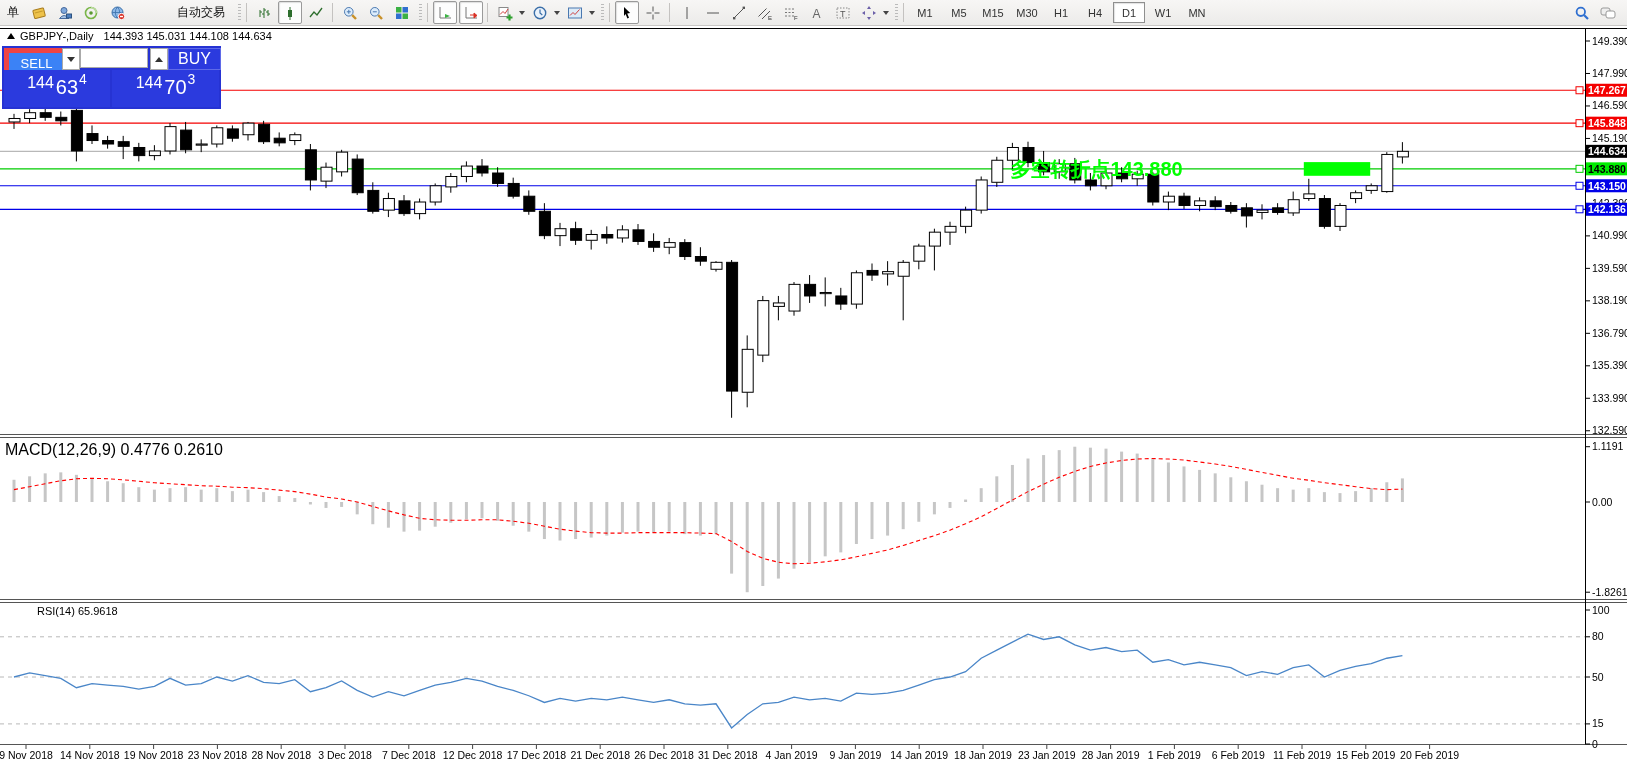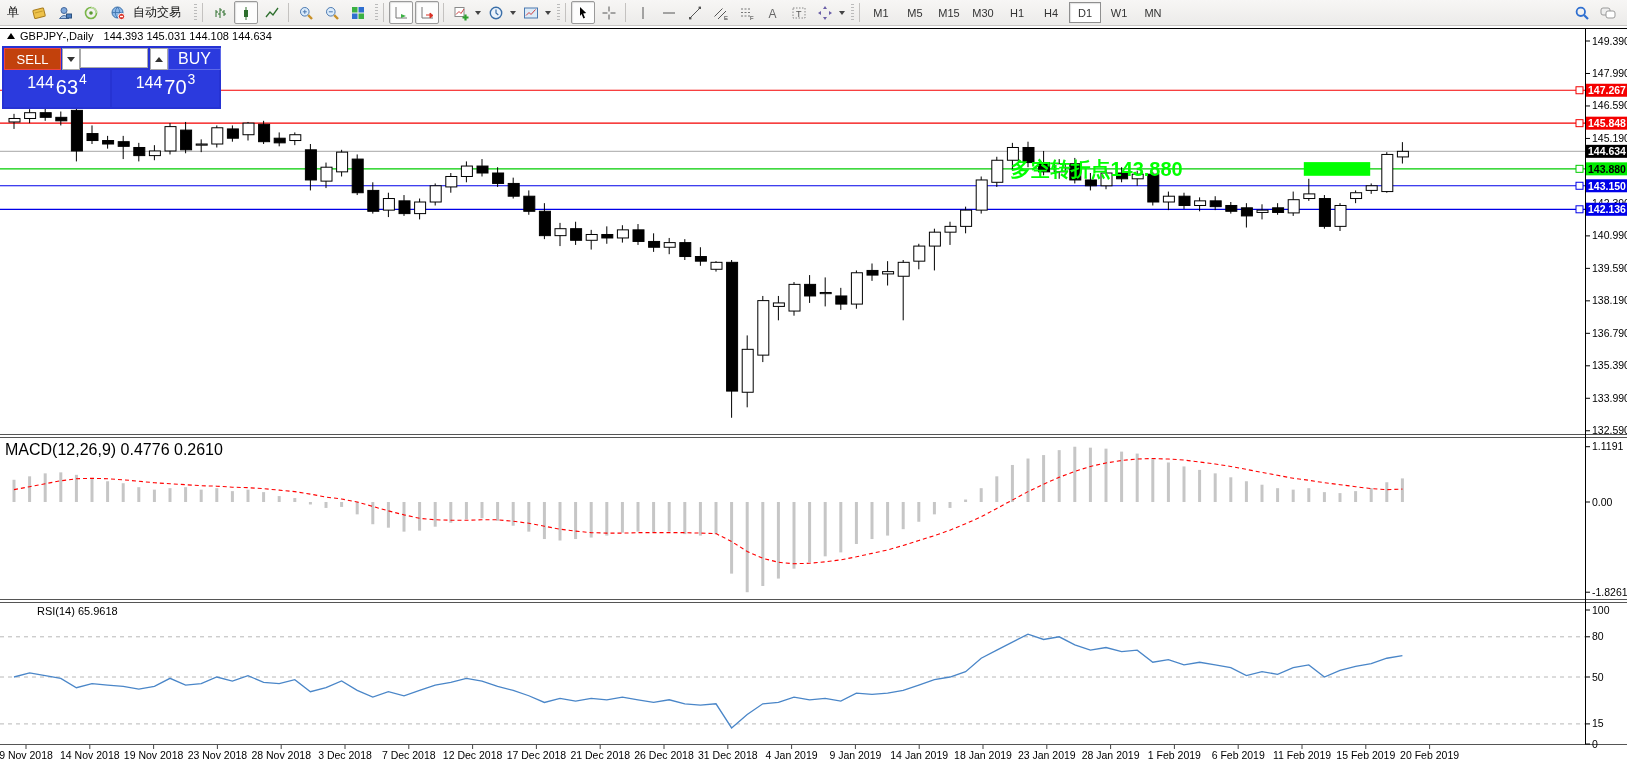--- a/index.html
+++ b/index.html
@@ -24,21 +24,21 @@
   #chart-svg{position:absolute;left:0;top:0;z-index:1;}
   #symbol-header{position:absolute;left:7px;top:30px;z-index:3;display:flex;align-items:center;font-size:11px;color:#000;}
   #collapse-tri{width:0;height:0;border-left:4px solid transparent;border-right:4px solid transparent;border-bottom:6px solid #000;margin-right:5px;}
   #symbol-header .sym{margin-right:10px;}
   #macd-label{position:absolute;left:5px;top:441px;font-size:16px;color:#000;z-index:3;}
   #rsi-label{position:absolute;left:5px;top:605px;font-size:11px;color:#000;z-index:3;margin-left:32px;}
   
   #trade-panel{position:absolute;left:3px;top:47px;width:217px;height:61px;background:#2633d3;z-index:4;
     box-shadow:0 0 0 1px #2633d3;}
   #trade-panel .cell{position:absolute;display:flex;align-items:center;justify-content:center;color:#fff;}
-  #sell-btn{left:1px;top:1px;width:55px;height:20px;background:#c2410c;border:1px solid #ef4444;font-size:13px;}
+  #sell-btn{left:1px;top:1px;width:55px;height:20px;background:#3b82f6;border:5px solid #ef4444;font-size:13px;}
   #vol-down{left:59px;top:1px;width:16px;height:20px;background:#fff;border:1px solid #aaa;}
   #vol-box{left:77px;top:1px;width:68px;height:20px;background:#fff;color:#000;font-size:13px;justify-content:flex-end;padding-right:5px;box-sizing:border-box;border:1px solid #aaa;}
   #vol-up{left:147px;top:1px;width:16px;height:20px;background:#fff;border:1px solid #aaa;}
   #buy-btn{left:165px;top:1px;width:51px;height:20px;background:#2b3ade;border:1px solid #5f6ae8;font-size:16px;}
   #sell-quote{left:1px;top:23px;width:106px;height:37px;background:#2b3ade;}
   #buy-quote{left:109px;top:23px;width:107px;height:37px;background:#2b3ade;}
   .quote{display:flex;align-items:flex-end;justify-content:center;padding-bottom:3px;box-sizing:border-box;}
   .q-pre{font-size:16px;line-height:14px;margin:0 2px 9px 0;}
   .q-big{font-size:20px;line-height:28px;font-weight:400;}
   .q-sup{font-size:14px;line-height:14px;margin:0 0 16px 1px;}
@@ -67,21 +67,21 @@
           <rect x="9.5" y="9" width="5" height="4" fill="#4d7fc0" stroke="#2d527f"></rect>
         </svg>
     </div>
     <div class="tbtn">
       <svg viewBox="0 0 16 16">
           <circle cx="8" cy="8" r="5.5" fill="none" stroke="#7ab648" stroke-width="1.6"></circle>
           <circle cx="8" cy="8" r="1.8" fill="#5a9a30"></circle>
           <path d="M8 2.5A5.5 5.5 0 0 1 13.5 8" stroke="#b9da9d" stroke-width="1.6" fill="none"></path>
         </svg>
     </div>
-    <div class="tbtn" style="padding:0 4px;">
+    <div class="tbtn" style="padding:0 4px;gap:44px;">
       <svg viewBox="0 0 16 16" style="margin-right:4px;">
           <circle cx="7.5" cy="7.5" r="5.5" fill="#8db8e8" stroke="#3a6ea8"></circle>
           <path d="M2.2 7.5h10.6M7.5 2a8 8 0 0 1 0 11M7.5 2a8 8 0 0 0 0 11" stroke="#3a6ea8" fill="none" stroke-width=".8"></path>
           <circle cx="11.5" cy="11.5" r="3.2" fill="#d93025" stroke="#fff"></circle>
           <rect x="10" y="10.8" width="3" height="1.4" fill="#fff"></rect>
         </svg>
       <span class="tlabel">自动交易</span>
     </div>
     <div class="grip"></div>
       <div class="sep"></div>

